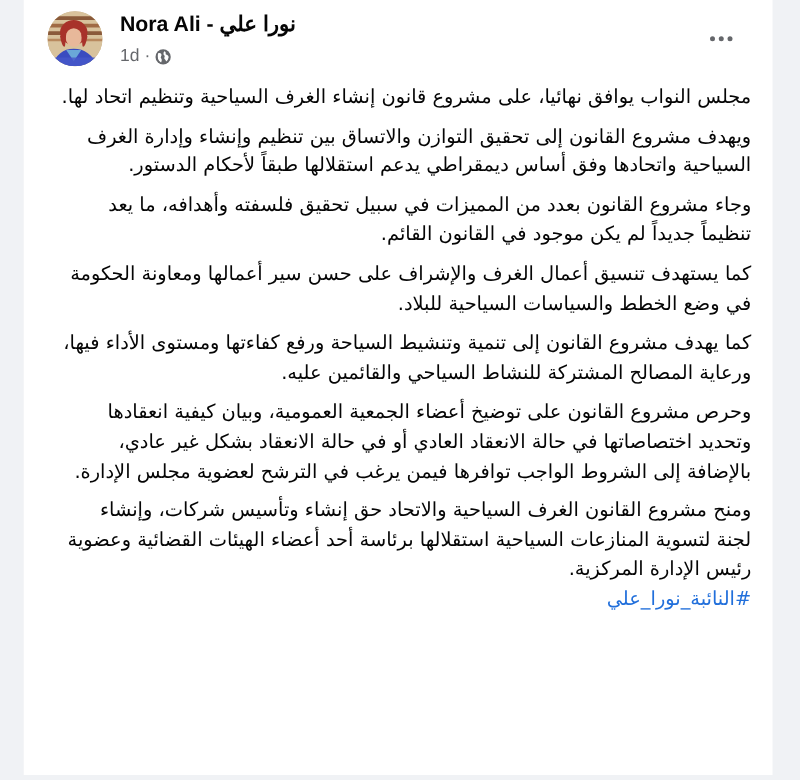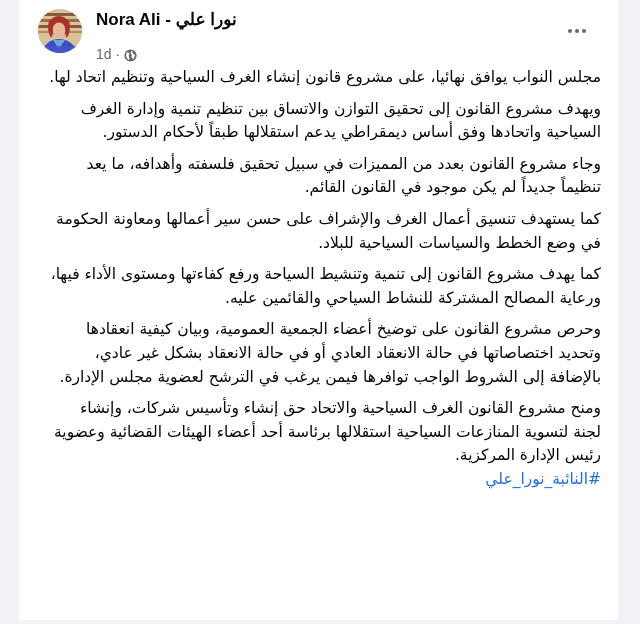--- a/index.html
+++ b/index.html
@@ -49,21 +49,21 @@
       font-family: "Liberation Sans", sans-serif;
       font-weight: bold;
       font-size: 17px;
       color: #050505;
       white-space: nowrap;
       line-height: 20px;
     }
     .meta {
       position: absolute;
       left: 77px;
-      top: 45px;
+      top: 35px;
       display: flex;
       align-items: center;
       gap: 3px;
       font-family: "Liberation Sans", sans-serif;
       font-size: 14px;
       color: #65676b;
       line-height: 18px;
     }
     .meta .dot { margin: 0 1px; }
     .globe-icon { width: 13px; height: 13px; display: inline-block; }
@@ -142,21 +142,21 @@
       </div>
       <div class="more-button">
         <span></span>
         <span></span>
         <span></span>
       </div>
     </div>
 
     <div class="post-body">
       <p>مجلس النواب يوافق نهائيا، على مشروع قانون إنشاء الغرف السياحية وتنظيم اتحاد لها.</p>
-      <p>ويهدف مشروع القانون إلى تحقيق التوازن والاتساق بين تنظيم تنمية وإدارة الغرف السياحية واتحادها وفق أساس ديمقراطي يدعم استقلالها طبقاً لأحكام الدستور.</p>
+      <p>ويهدف مشروع القانون إلى تحقيق التوازن والاتساق بين تنظيم وإنشاء وإدارة الغرف السياحية واتحادها وفق أساس ديمقراطي يدعم استقلالها طبقاً لأحكام الدستور.</p>
       <p>وجاء مشروع القانون بعدد من المميزات في سبيل تحقيق فلسفته وأهدافه، ما يعد تنظيماً جديداً لم يكن موجود في القانون القائم.</p>
       <p>كما يستهدف تنسيق أعمال الغرف والإشراف على حسن سير أعمالها ومعاونة الحكومة في وضع الخطط والسياسات السياحية للبلاد.</p>
       <p>كما يهدف مشروع القانون إلى تنمية وتنشيط السياحة ورفع كفاءتها ومستوى الأداء فيها، ورعاية المصالح المشتركة للنشاط السياحي والقائمين عليه.</p>
       <p>وحرص مشروع القانون على توضيخ أعضاء الجمعية العمومية، وبيان كيفية انعقادها وتحديد اختصاصاتها في حالة الانعقاد العادي أو في حالة الانعقاد بشكل غير عادي، بالإضافة إلى الشروط الواجب توافرها فيمن يرغب في الترشح لعضوية مجلس الإدارة.</p>
       <p style="margin-bottom:0">ومنح مشروع القانون الغرف السياحية والاتحاد حق إنشاء وتأسيس شركات، وإنشاء لجنة لتسوية المنازعات السياحية استقلالها برئاسة أحد أعضاء الهيئات القضائية وعضوية رئيس الإدارة المركزية.</p>
       <a class="hashtag">#النائبة_نورا_علي</a>
     </div>
 
   </div>
 </div>

